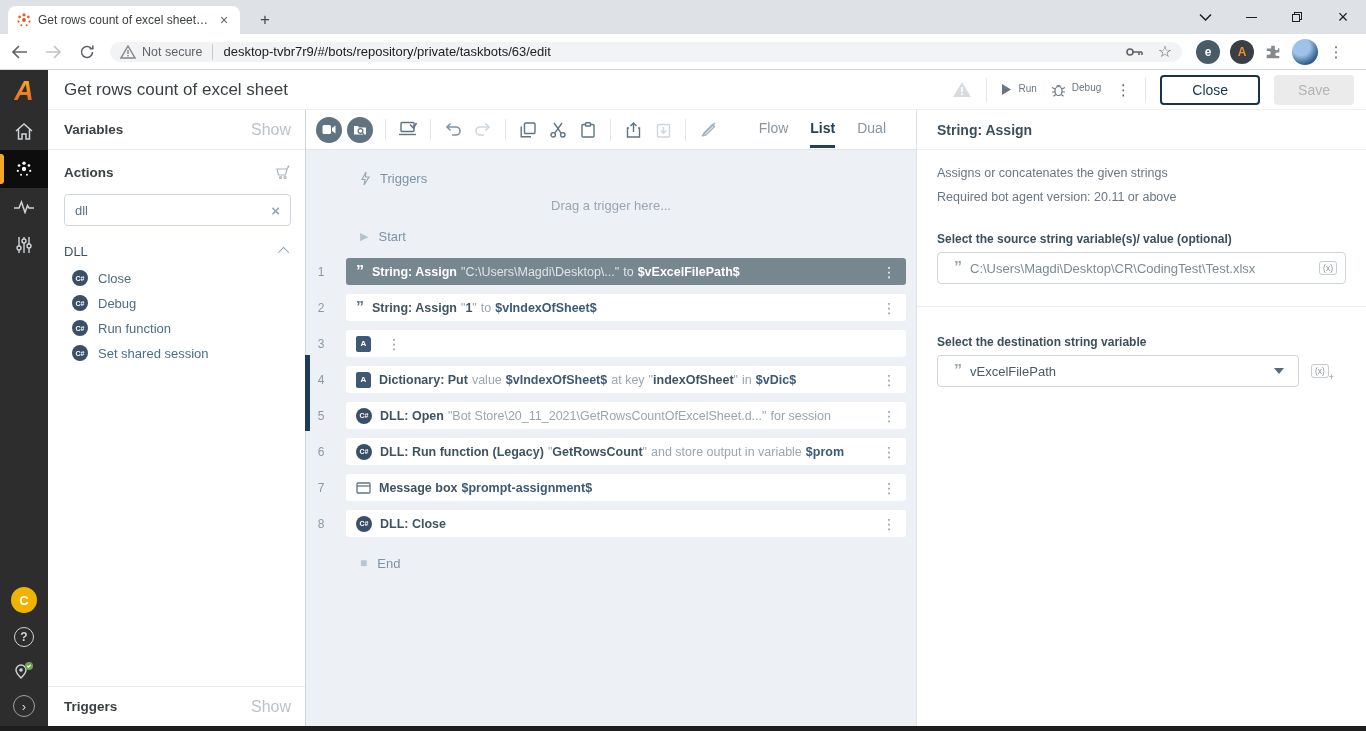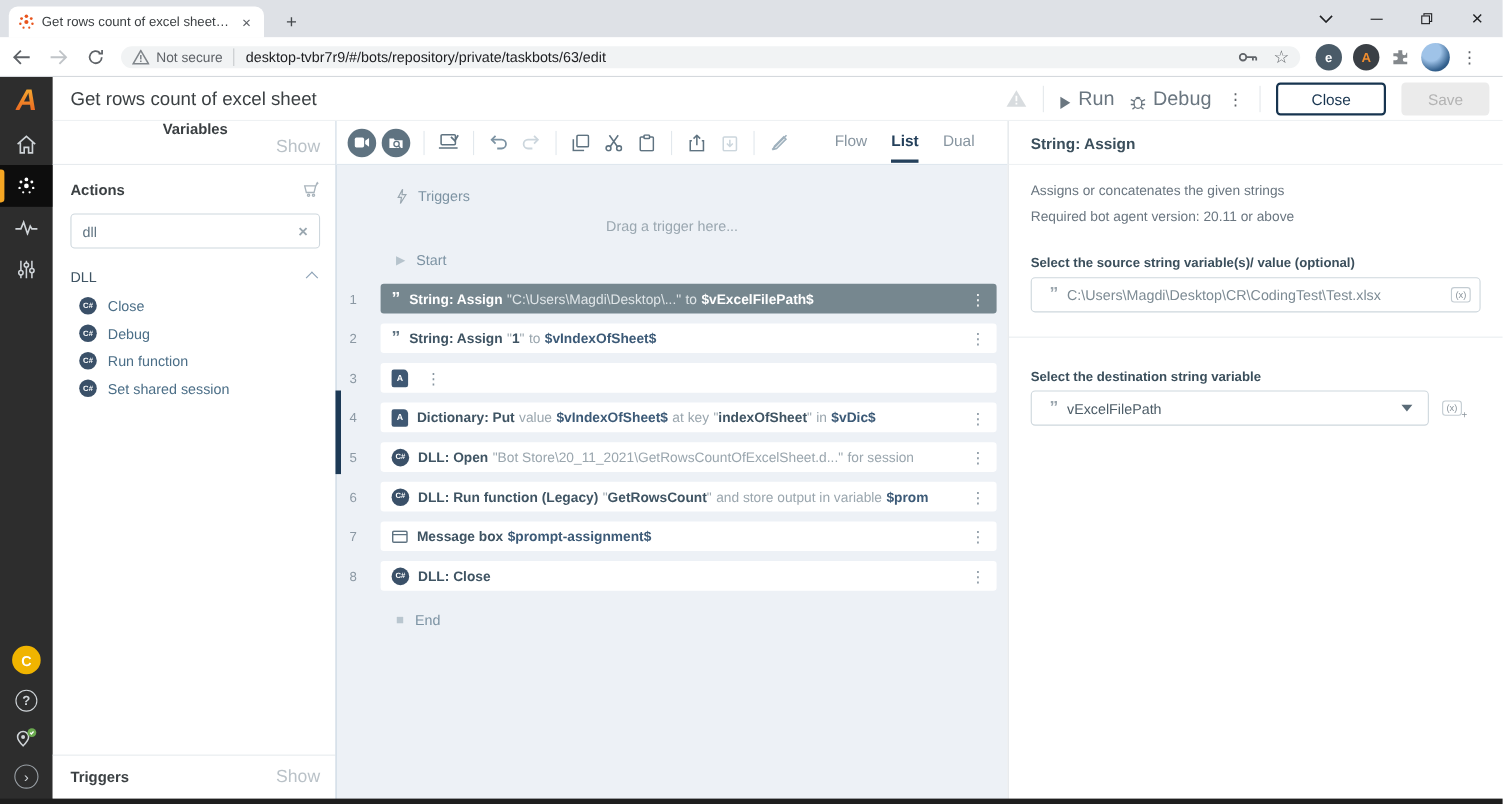--- a/index.html
+++ b/index.html
@@ -60,32 +60,32 @@
   .help-ic { width:20px; height:20px; border-radius:50%; border:1.5px solid #cfd4d8; color:#cfd4d8;
     font-size:12px; font-weight:bold; display:flex; align-items:center; justify-content:center; }
   .chev-ic { width:22px; height:22px; border-radius:50%; border:1.5px solid #9aa0a6; color:#cfd4d8;
     font-size:13px; display:flex; align-items:center; justify-content:center; }
 
   #appheader { position:absolute; left:48px; top:0; width:1318px; height:40px; background:#fff;
     border-bottom:1px solid #eef1f3; display:flex; align-items:center; }
   .bot-title { font-size:17px; color:#3b4043; margin-left:16px; }
   .hdr-right { margin-left:auto; display:flex; align-items:center; gap:14px; padding-right:12px; }
   .hdr-sep { width:1px; height:24px; background:#e4e8ec; }
-  .hdr-act { display:flex; align-items:flex-end; gap:6px; color:#6a7680; font-size:18px; }
+  .hdr-act { display:flex; align-items:flex-start; gap:6px; color:#6a7680; font-size:10px; }
   .btn-close { border:2px solid #17344f; color:#17344f; background:#fff; border-radius:4px;
     font-size:14px; padding:5px 30px; font-family:inherit; }
   .btn-save { border:none; background:#ebebeb; color:#b3b3b3; border-radius:4px;
     font-size:14px; padding:7px 24px; font-family:inherit; }
 
   
   #leftpanel { position:absolute; left:48px; top:40px; width:257px; height:621px; background:#fff; }
   .lp-row { height:40px; display:flex; align-items:center; padding:0 14px 0 16px; }
   .lp-title { font-size:13.5px; font-weight:bold; color:#3b4043; }
   .lp-show { margin-left:auto; font-size:16px; color:#bac2c8; }
-  #vars-row { border-bottom:1px solid #e7ebee;flex-direction:column; }
+  #vars-row { border-bottom:1px solid #e7ebee; }
   .actions-head { height:36px; display:flex; align-items:center; padding:0 14px 0 16px; margin-top:4px; }
   .searchbox { margin:4px 14px 10px 16px; height:32px; border:1px solid #ced7dd; border-radius:4px;
     display:flex; align-items:center; padding:0 10px; }
   .searchbox input { border:none; outline:none; flex:1; font-size:13px; color:#5f7381;
     font-family:inherit; background:transparent; }
   .clear-x { color:#9aa7b0; font-size:15px; font-weight:bold; }
   .group-head { height:30px; display:flex; align-items:center; padding:0 16px; margin-top:6px; }
   .group-name { font-size:13px; color:#3f5463; }
   .chev-up { margin-left:auto; width:8px; height:8px; border-left:1.5px solid #8aa0b5;
     border-top:1.5px solid #8aa0b5; transform:rotate(45deg) translateY(2px); }

